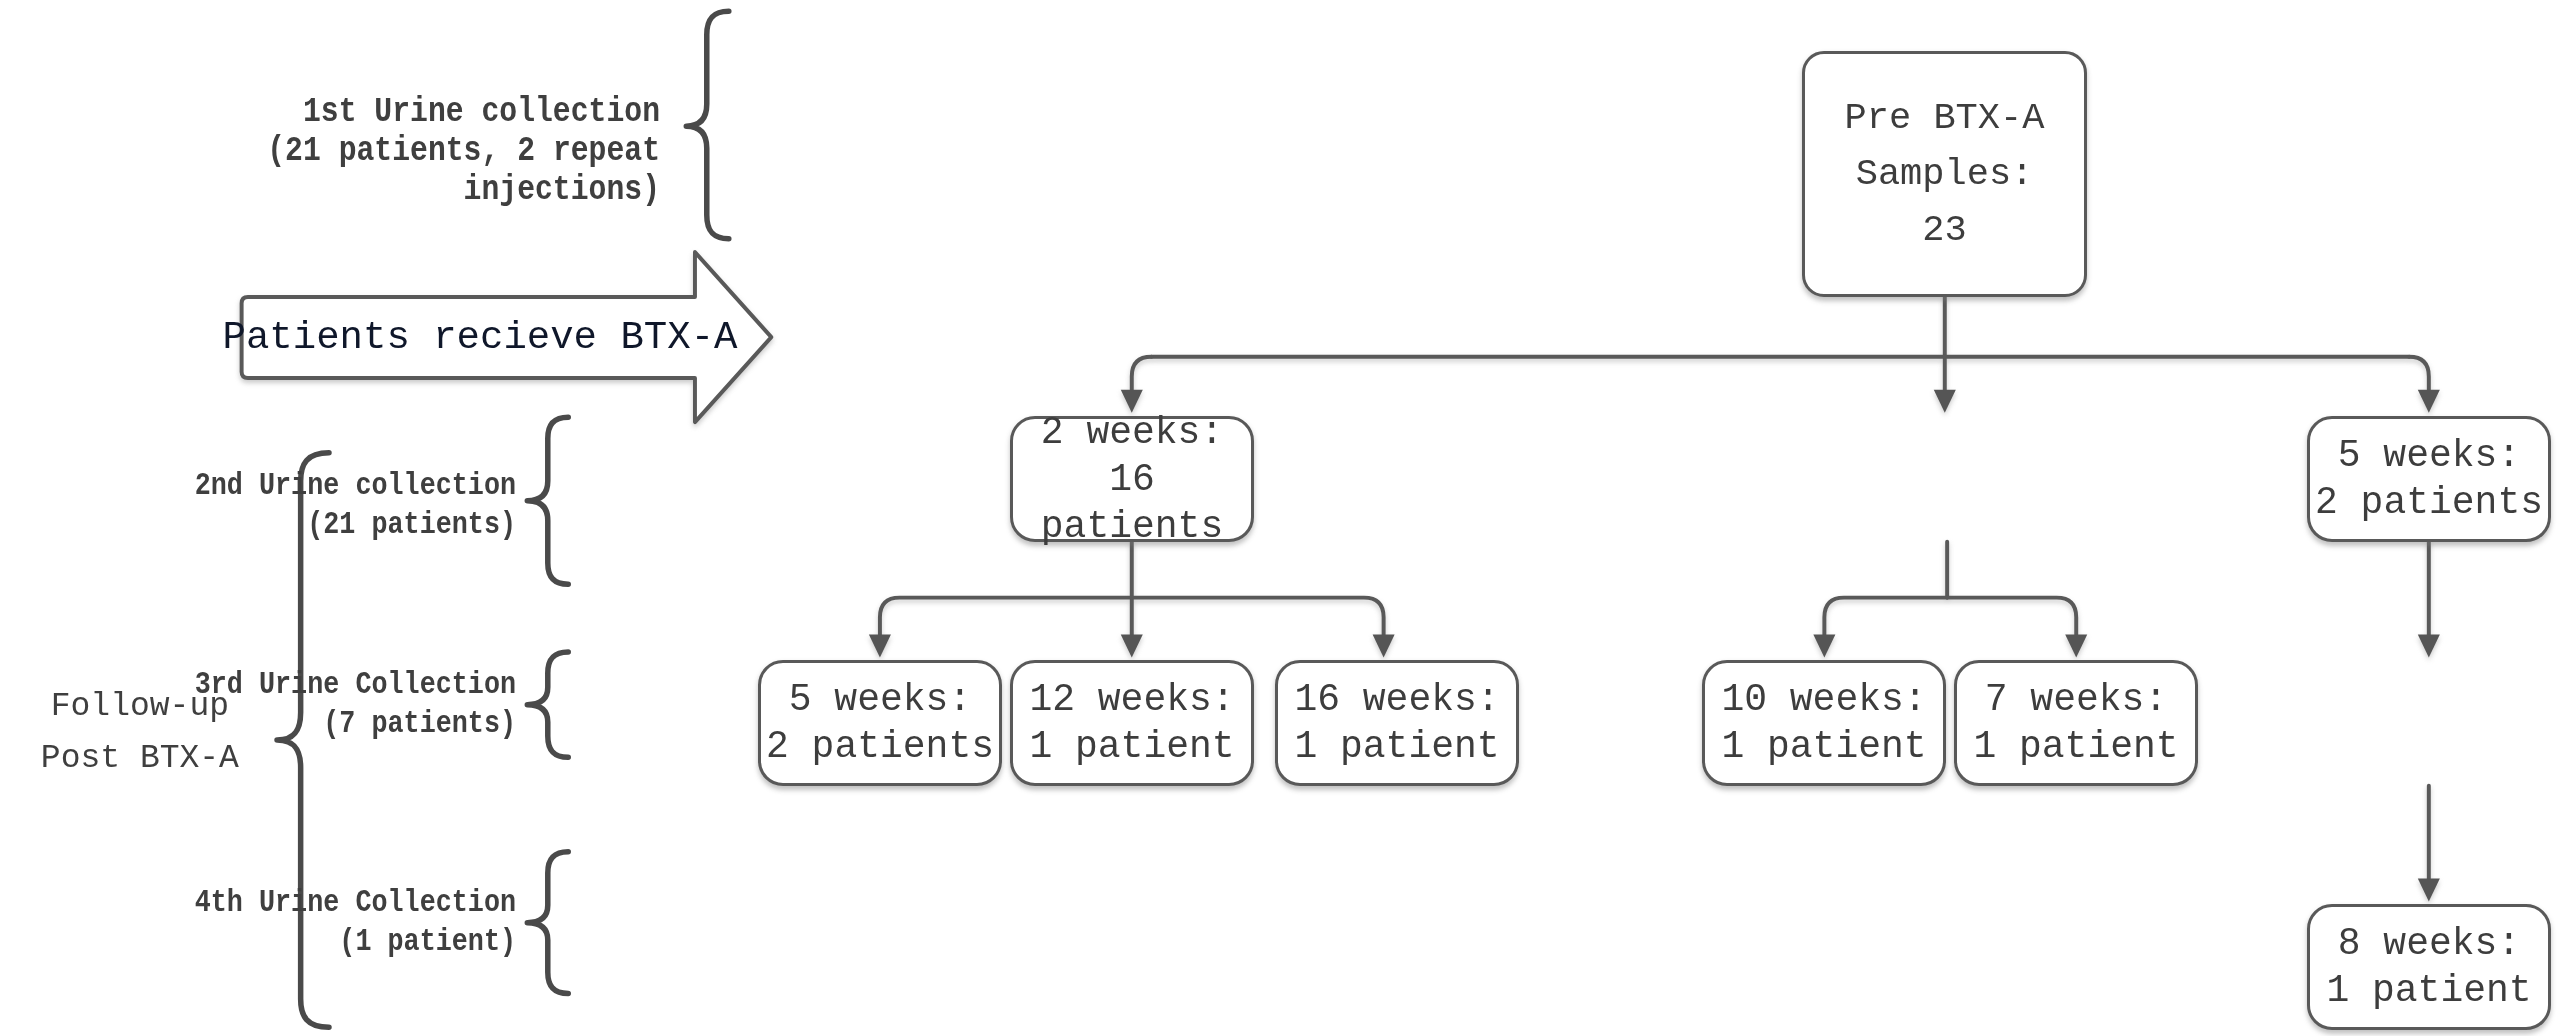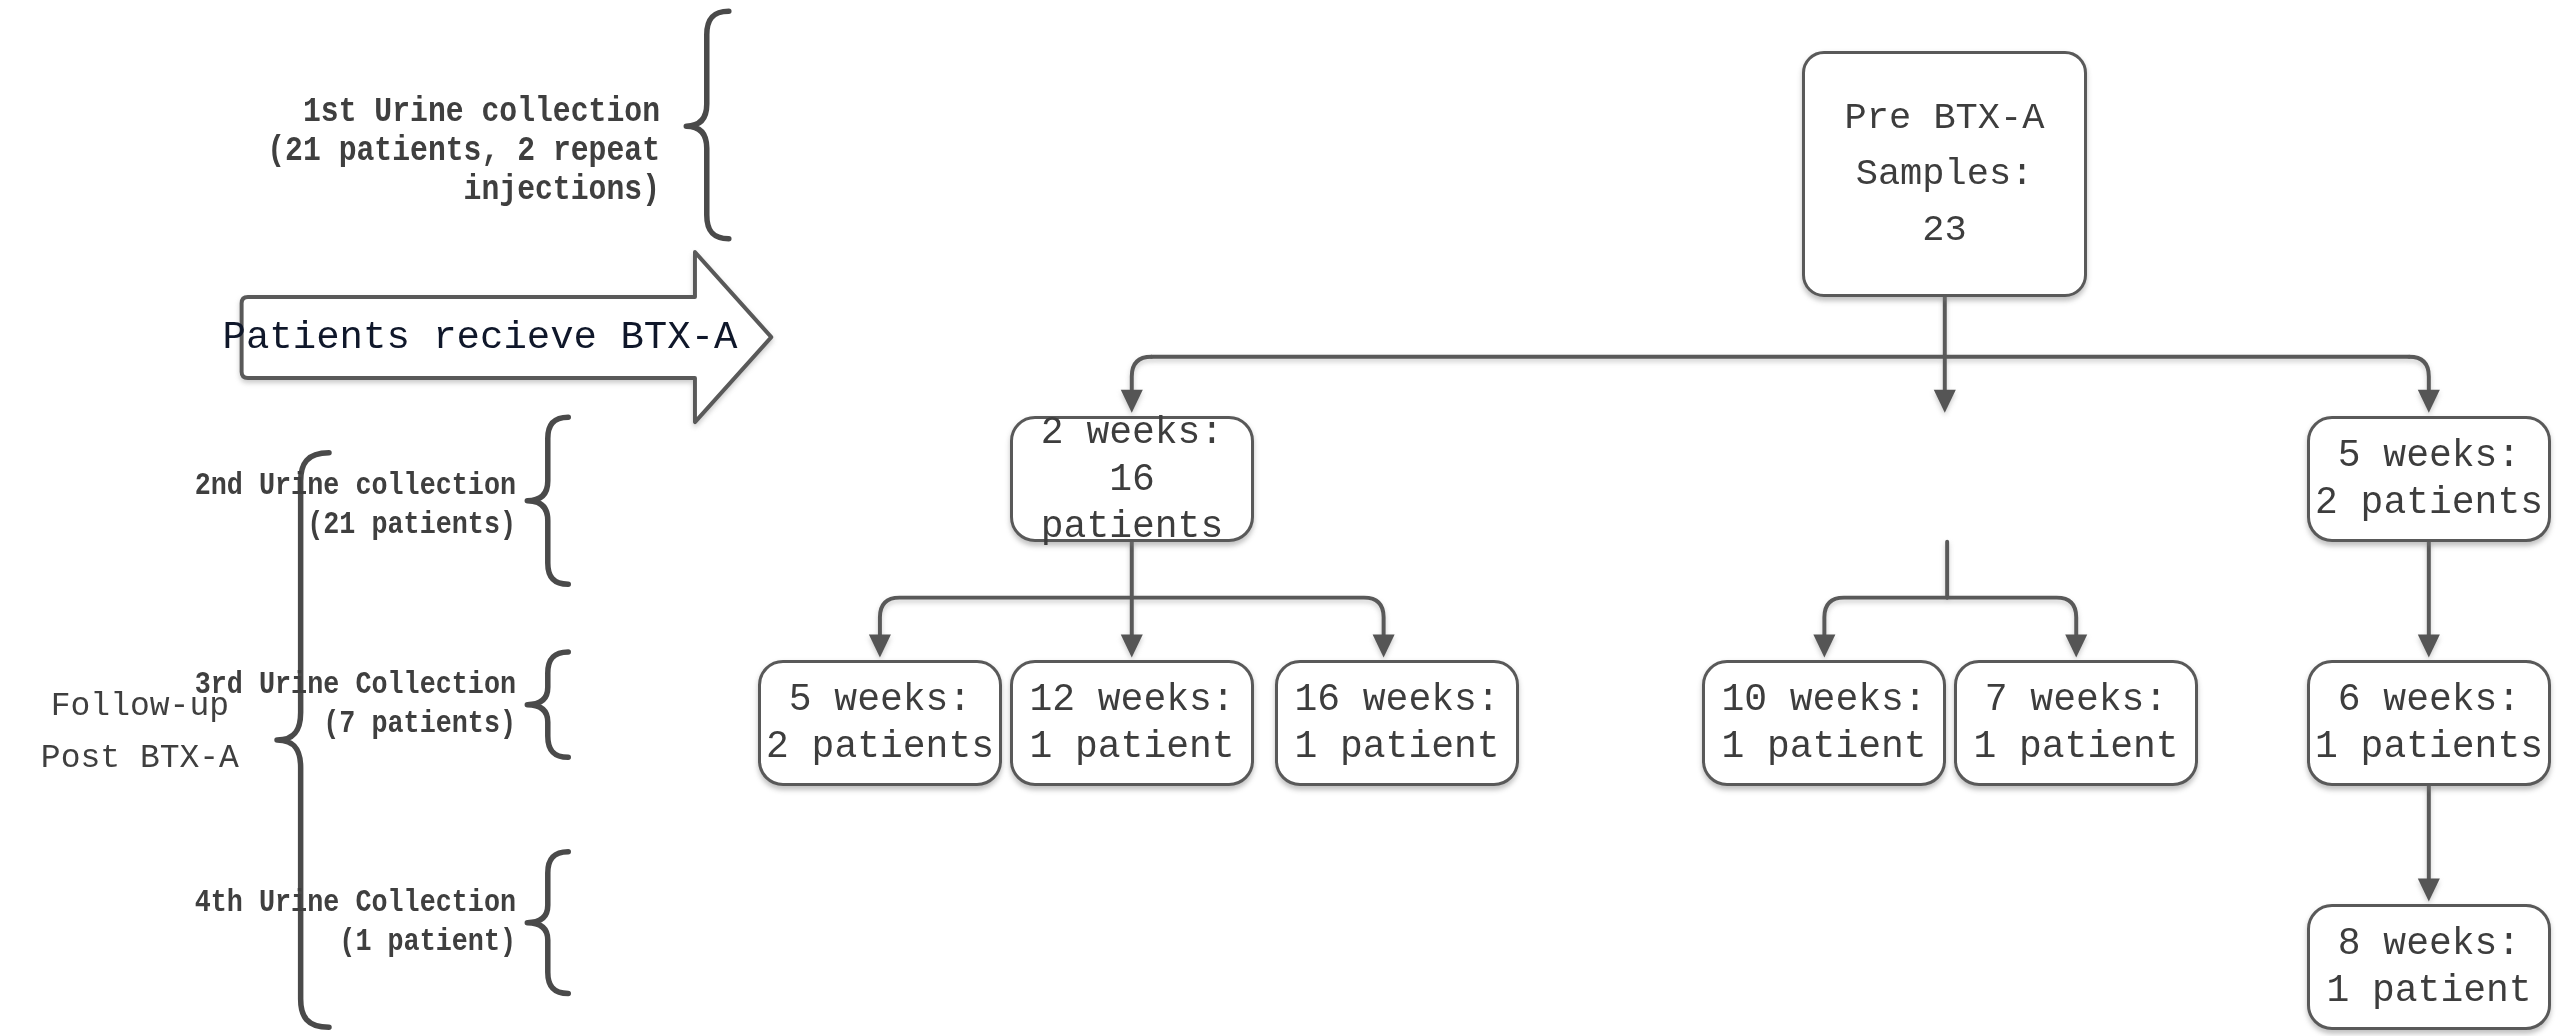--- a/index.html
+++ b/index.html
@@ -143,19 +143,17 @@
   <div class="node pill n-w12">12 weeks:
 1 patient</div>
   <div class="node pill n-w16">16 weeks:
 1 patient</div>
 
   <div class="node pill n-w10">10 weeks:
 1 patient</div>
   <div class="node pill n-w7">7 weeks:
 1 patient</div>
 
-  <div class="node pill n-w6">6 weeks:
-1 patients</div>
   <div class="node pill n-w8">8 weeks:
 1 patient</div>
 
 </div>
 
 
 </body></html>

